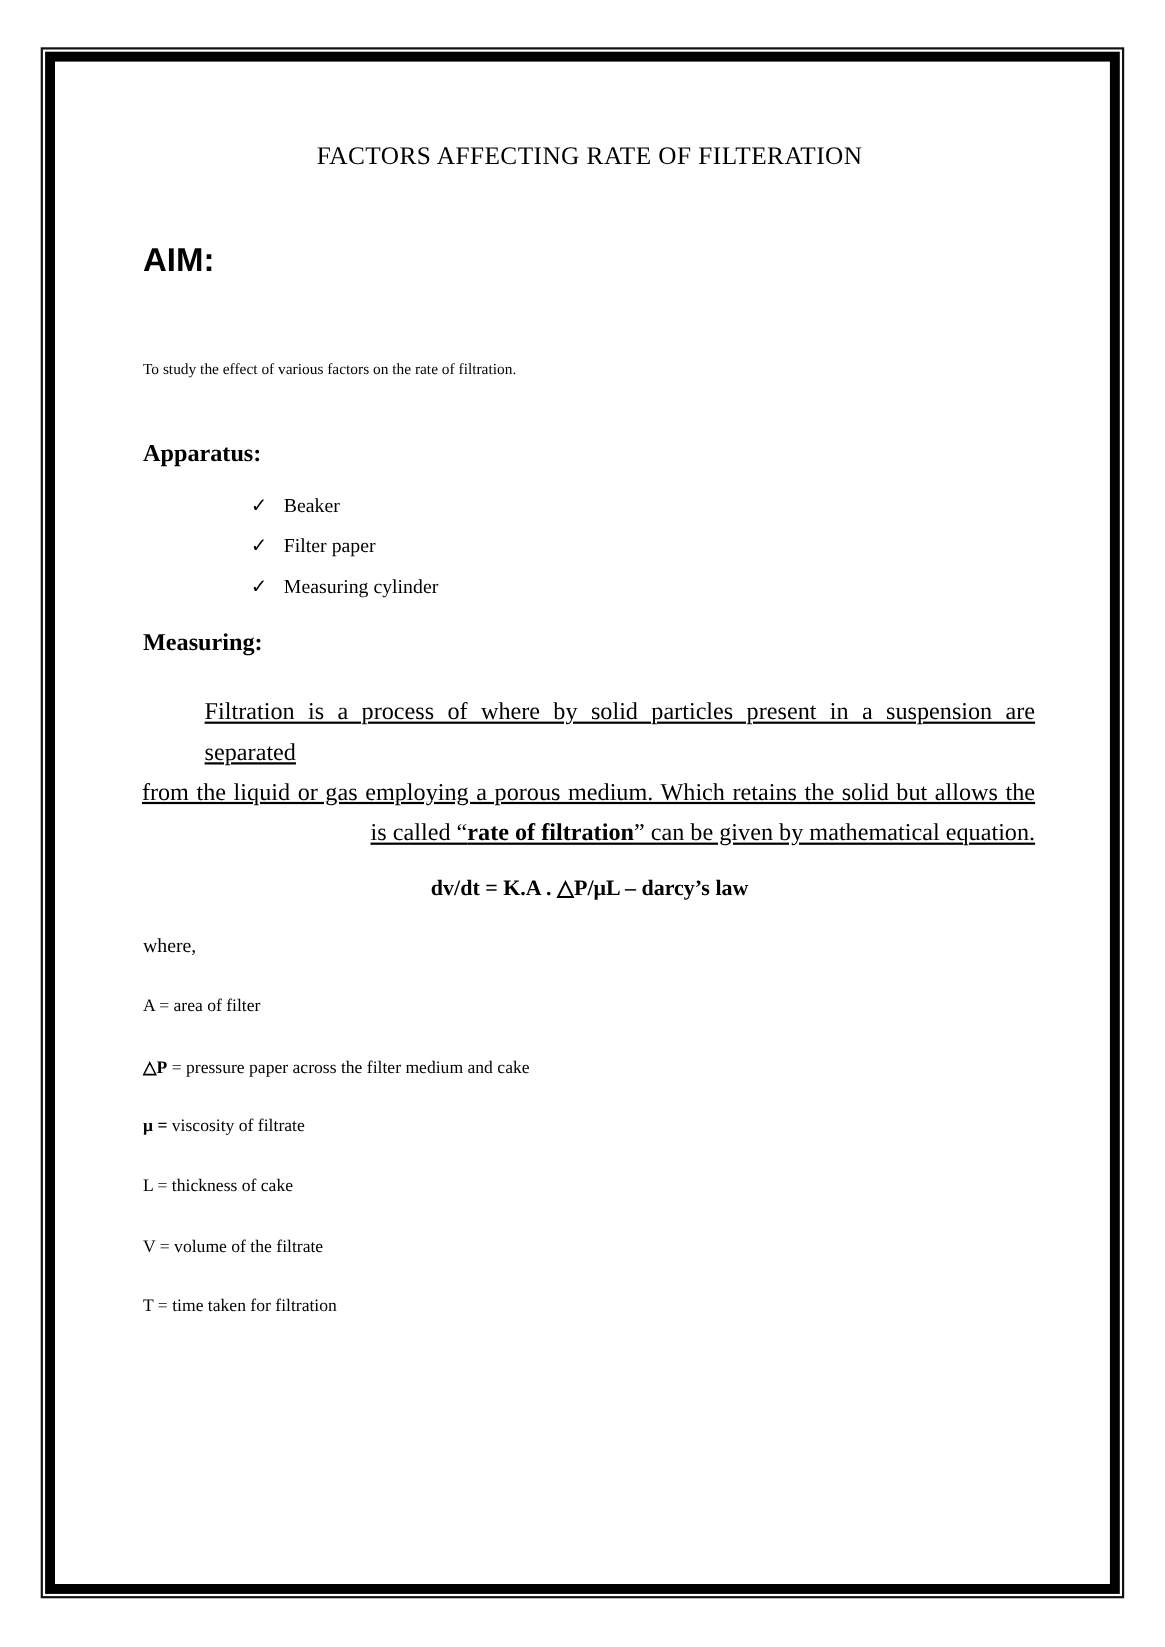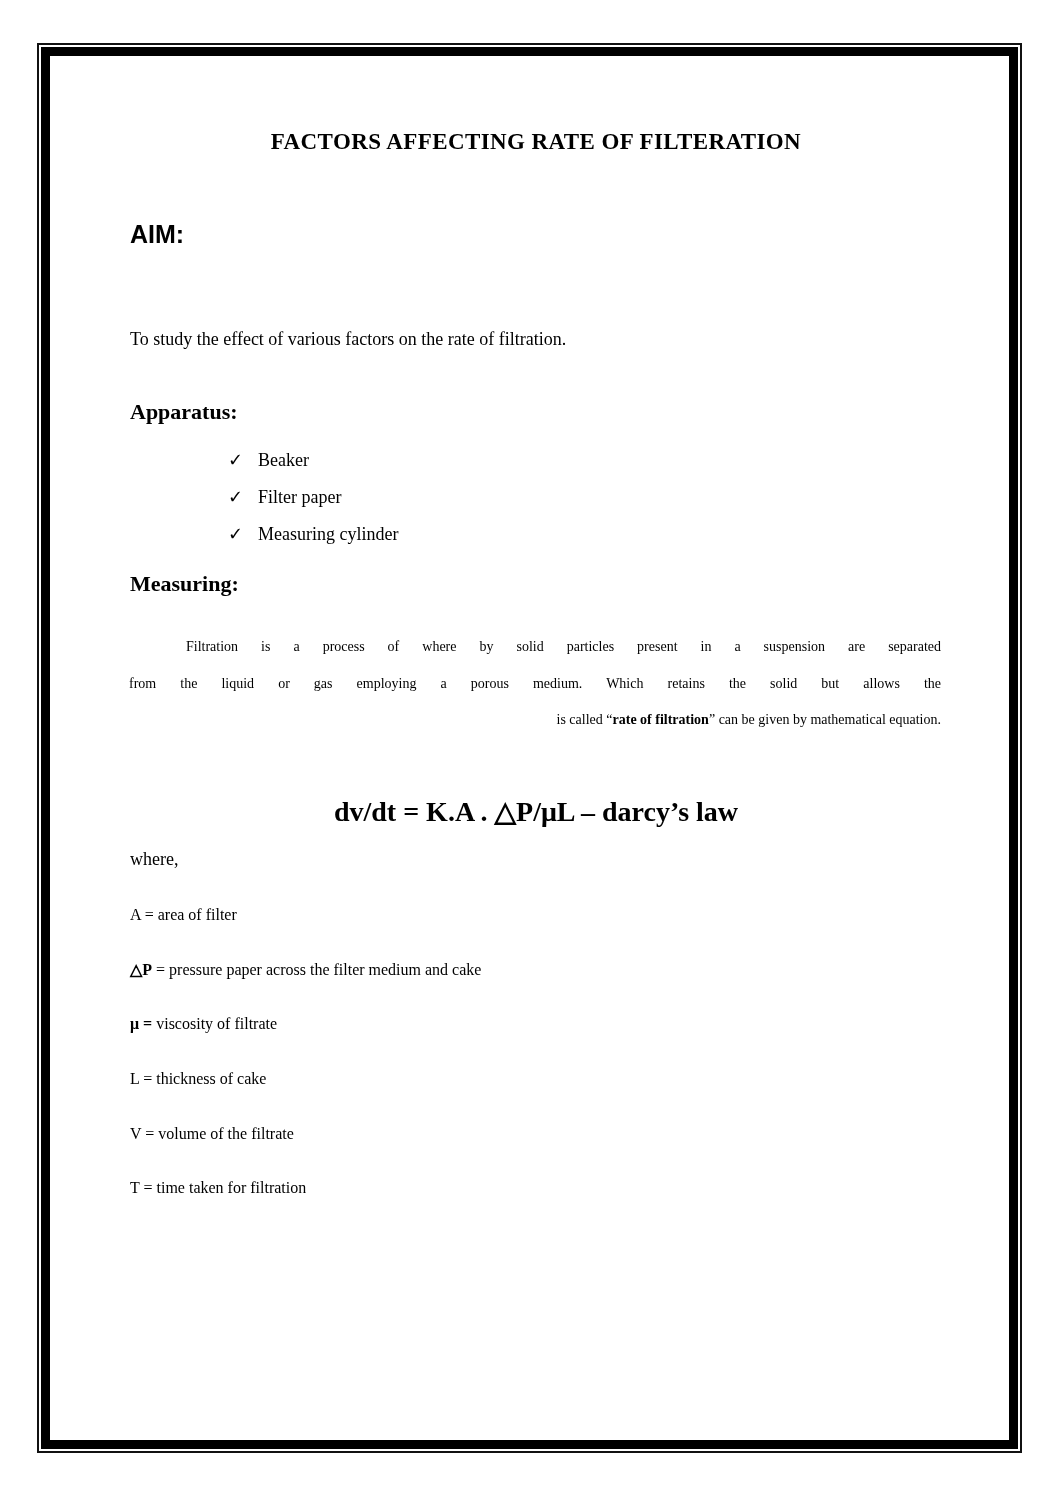--- a/index.html
+++ b/index.html
@@ -24,57 +24,57 @@
     border:9px solid #000;
     box-sizing:border-box;
     background:#fff;
   }
 
   .abs { position:absolute; }
 
   .title {
     top:129px; left:130px; width:812px;
     margin:0; text-align:center;
-    font-size:23px; font-weight:bold;
+    font-size:23px; font-weight:normal;
     letter-spacing:0.4px;
     font-family:"Liberation Serif", serif;
   }
   .aim-heading {
     top:220px; left:130px;
     font-family:"Liberation Sans", sans-serif;
-    font-weight:bold; font-size:25px;
+    font-weight:bold; font-size:30px;
   }
-  .aim-text { top:329px; left:130px; font-size:18px; }
+  .aim-text { top:329px; left:130px; font-size:14px; }
 
   .section-heading {
     left:130px; font-size:22px; font-weight:bold;
   }
   .apparatus-heading { top:399px; }
   .principle-heading { top:571px; }
 
   .apparatus-list { top:441px; left:228px; font-size:18px; }
   .apparatus-item { height:37px; line-height:37px; white-space:nowrap; }
   .check {
     display:inline-block; width:30px;
     font-family:"DejaVu Sans", sans-serif;
     font-weight:bold; font-size:18px;
   }
 
   .principle-para {
     top:629px; left:129px; width:812px;
-    font-size:14px; line-height:36.6px;
+    font-size:22px; line-height:36.6px;text-decoration:underline;
   }
   .pline { text-align:justify; text-align-last:justify; }
   .pfirst { padding-left:57px; }
   .plast { text-align:right; }
   .b { font-weight:bold; }
 
   .equation {
     top:795px; left:130px; width:812px;
-    text-align:center; font-weight:bold; font-size:28px;
+    text-align:center; font-weight:bold; font-size:20px;
   }
   .where { top:849px; left:130px; font-size:18px;text-align:center; }
   .def { left:130px; font-size:16px; white-space:nowrap; }
 </style>
 </head>
 <body>
 
 <div class="page">
 
   <div class="frame">

